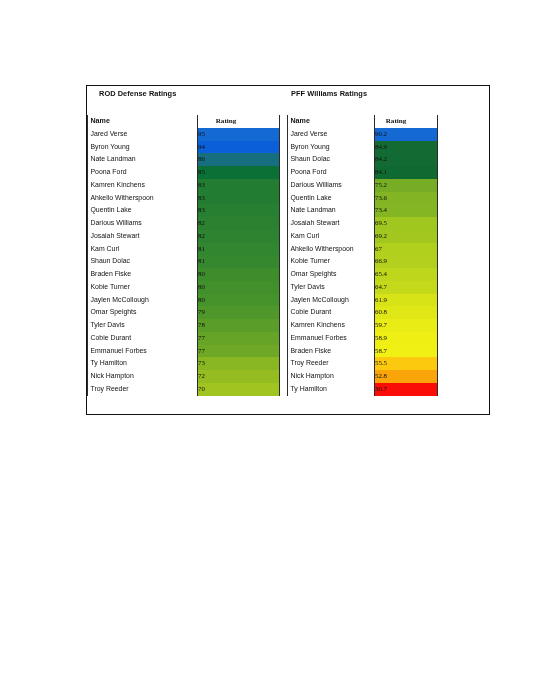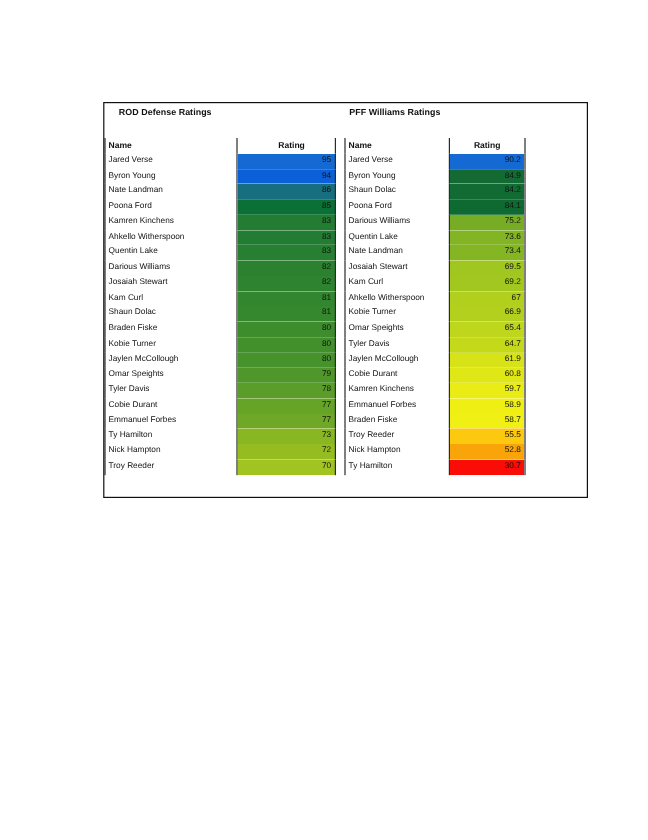--- a/index.html
+++ b/index.html
@@ -98,22 +98,22 @@
     line-height: 9px;
     border-left: none;
     border-right: none;
   }
 
   .c-name {
     text-align: left;
     padding-left: 2.5px !important;
   }
   .c-rating {
-    text-align: right;
     padding-right: 3px !important;
+    font-family: Liberation Serif, serif;
   }
   
   .left-t col.name   { width: 110px; }
   .left-t col.rating { width: 82px; }
   .right-t col.name  { width: 87px; }
   .right-t col.rating{ width: 63px; }
 
   th.c-name, th.c-rating {
     border-left: none;
     border-right: none;

